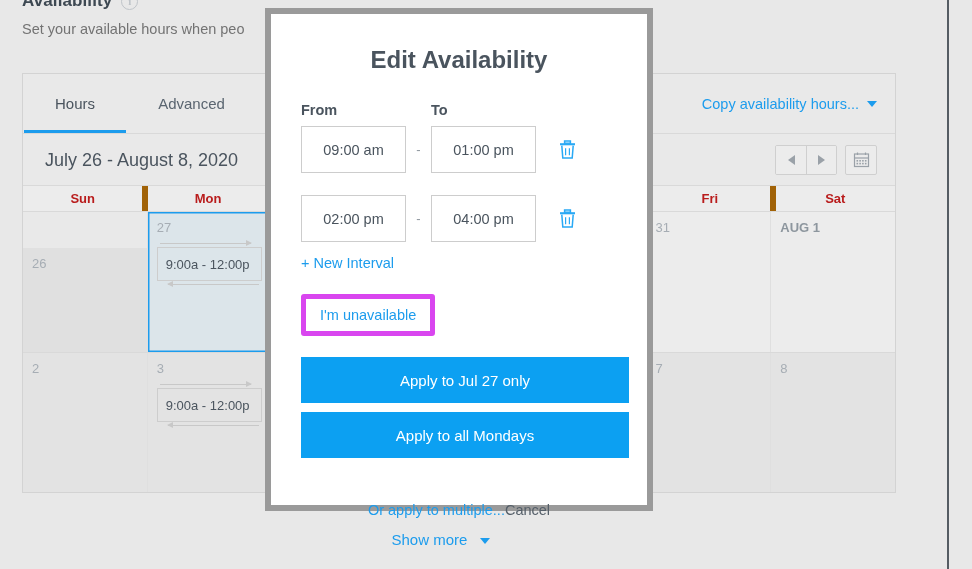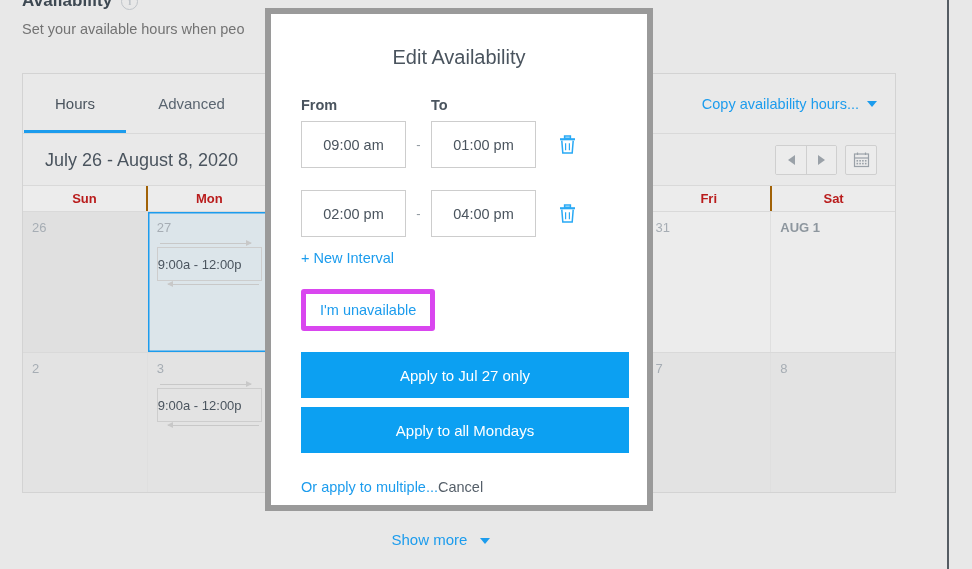--- a/index.html
+++ b/index.html
@@ -171,56 +171,56 @@
     background: #ececec;
   }
   .dow {
     flex: 1 1 0;
     text-align: center;
     font-size: 13px;
     font-weight: bold;
     color: #b91c1c;
     line-height: 26px;
   }
-  .dow + .dow { border-left: 2px solid #a16207; }
+  .dow + .dow { border-left: 6px solid #a16207; }
 
   .weekrow {
     display: flex;
     height: 140px;
   }
   .weekrow + .weekrow { border-top: 1px solid #d9d9d9; }
   .daycell {
     flex: 1 1 0;
     position: relative;
     padding: 8px 9px 0 9px;
     background: #ececec;
   }
   .daycell + .daycell { border-left: 1px solid #dfdfdf; }
-  .daycell.past { background: #e0e0e0; }
+  .daycell.past { background: #e0e0e0; margin-top: 36px; }
   .daycell.dim  { background: #e3e3e3; }
   .daycell.selected {
     background: #dce5ea;
     box-shadow: inset 0 0 0 1.5px #1c9ced;
     z-index: 2;
   }
   .daynum {
     font-size: 13px;
     color: #a6adb4;
   }
   .daynum.bold { font-weight: bold; color: #8d969e; }
 
   .evt {
     position: relative;
     margin-top: 12px;
     height: 34px;
     border: 1px solid #cdcdcd;
     background: transparent;
     display: flex;
     align-items: center;
-    padding-left: 0;
+    padding-left: 8px;
     font-size: 13px;
     color: #4a545e;
   }
   .evt .arr {
     position: absolute;
     height: 1px;
     background: #c8c8c8;
   }
   .evt .arr.top { top: -5px; left: 2px; right: 10px; }
   .evt .arr.bot { bottom: -5px; left: 10px; right: 2px; }
@@ -263,22 +263,22 @@
     left: 265px; top: 8px;
     width: 388px; height: 503px;
     background: #ffffff;
     border: 6px solid #9a9a9a;
     z-index: 50;
   }
   .modal-inner { padding: 0 30px; position: relative; height: 100%; }
 
   .modal-title {
     text-align: center;
-    font-size: 20px;
-    font-weight: normal;
+    font-size: 24px;
+    font-weight: bold;
     color: #4a545e;
     margin-top: 32px;
   }
 
   .fieldhdr {
     display: flex;
     margin-top: 28px;
   }
   .fieldhdr span {
     font-size: 14.5px;
@@ -346,22 +346,22 @@
     border: none;
     font-size: 15px;
     font-family: "Liberation Sans", sans-serif;
     cursor: pointer;
   }
   .primary.second { margin-top: 9px; }
 
   .footrow {
     display: flex;
     align-items: center;
-    justify-content: flex-start;
-    margin-top: 26px;
+    justify-content: center;
+    margin-top: 44px;
   }
   .link-multi {
     font-size: 14.5px;
     color: #1c9ced;
     cursor: pointer;
   }
   .cancel {
     font-size: 14.5px;
     color: #555f69;
     cursor: pointer;

